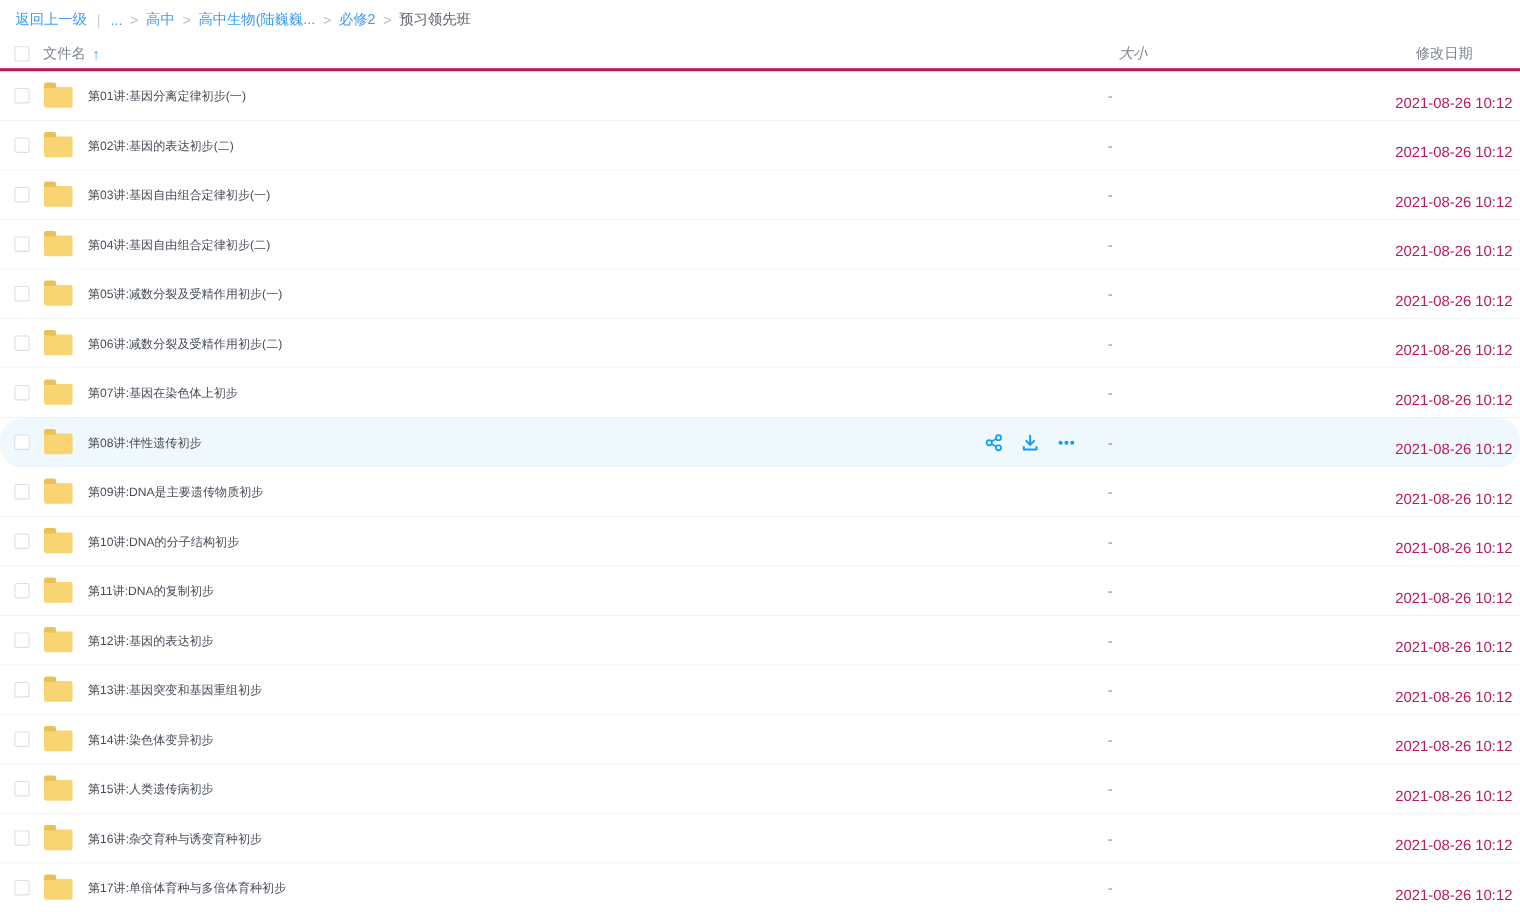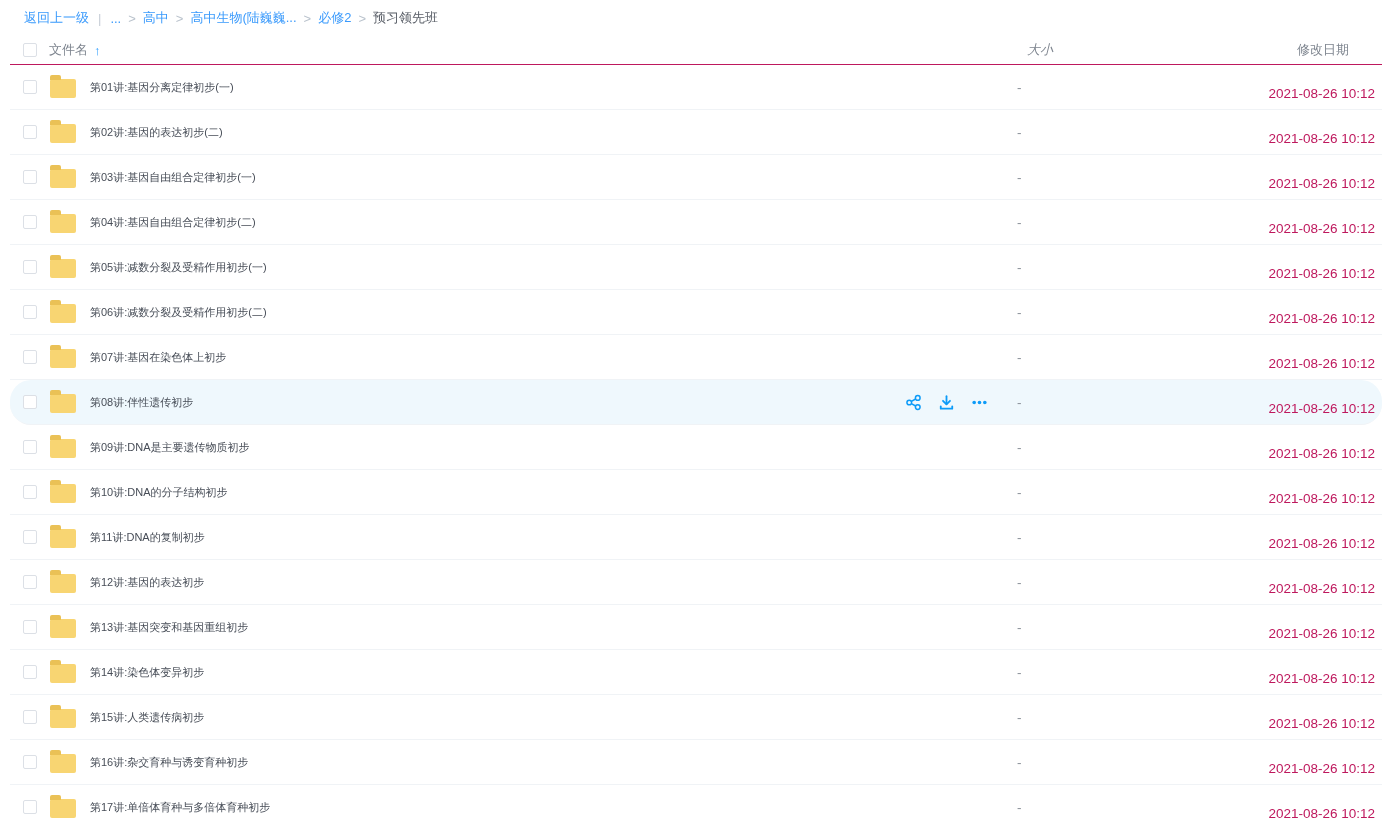--- a/index.html
+++ b/index.html
@@ -2,38 +2,38 @@
 <html><head>
 <meta charset="utf-8">
 <style>
   * { margin: 0; padding: 0; box-sizing: border-box; }
   html, body { background: #fff; }
   body {
     font-family: "Liberation Sans", "DejaVu Sans", sans-serif;
     width: 1382px; height: 829px; overflow: hidden;
     color: #474d57;
   }
-  .app { width: 1382px; height: 829px; overflow: hidden; background: #fff; position: relative; padding-left: 10px; }
+  .app { width: 1382px; height: 829px; overflow: hidden; background: #fff; position: relative; }
 
   
   .breadcrumb {
     height: 36px; display: flex; align-items: center;
     padding-left: 14px; font-size: 13px; white-space: nowrap;
   }
   .breadcrumb a.crumb-link {
     color: #3a9afc; text-decoration: none; cursor: pointer;
   }
   .breadcrumb .sep { color: #b9c2cc; margin: 0 7px; }
   .breadcrumb .pipe { color: #c6cdd6; margin: 0 9px; }
   .breadcrumb .crumb-current { color: #5b6069; }
 
   
   .thead {
     height: 29px; display: flex; align-items: center; position: relative;
-    border-bottom: 1px solid #be185d; font-size: 13px; color: #7e858f;
+    border-bottom: 3px solid #be185d; font-size: 13px; color: #7e858f;
   }
   .cb {
     width: 14px; height: 14px; flex: none;
     border: 1px solid #dce0e6; border-radius: 2px; background: #fff;
     cursor: pointer; display: inline-block;
   }
   .thead .cb { margin-left: 13px; }
   .th-name { margin-left: 12px; cursor: pointer; }
   .sort-arrow { color: #2b9cfe; font-weight: bold; margin-left: 6px; font-size: 13px; }
   .th-size { position: absolute; left: 1017px; cursor: pointer; font-style: italic; }

